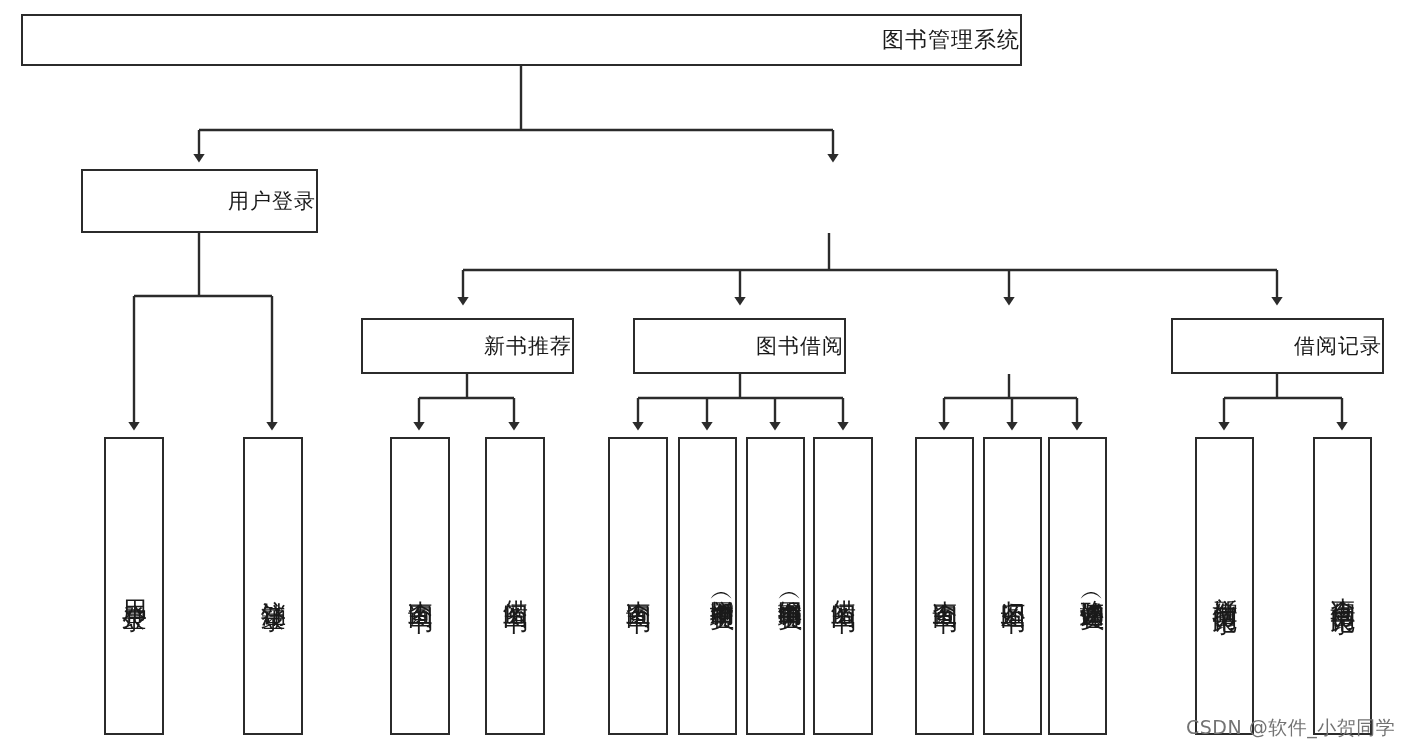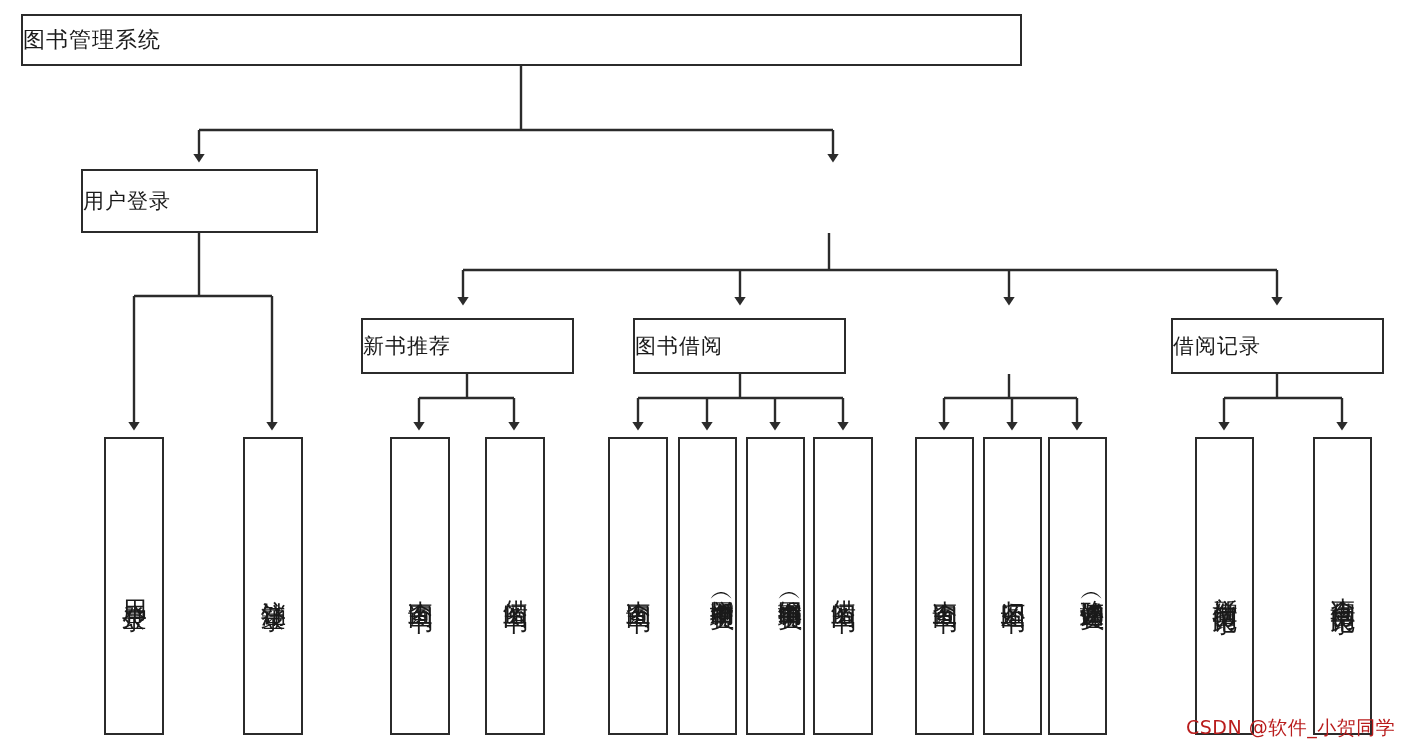--- a/index.html
+++ b/index.html
@@ -21,21 +21,21 @@
     width:1405px; height:747px;
     pointer-events:none;
   }
   .node{
     position:absolute;
     box-sizing:border-box;
     background:#ffffff;
     border:2px solid #2b2b2b;
     display:flex;
     align-items:center;
-    justify-content:flex-start;
+    justify-content:flex-end;
     color:#1a1a1a;
     z-index:2;
   }
   .node.root{
     font-size:22px;
     letter-spacing:1px;
   }
   .node.branch{
     font-size:21px;
     letter-spacing:1px;
@@ -58,21 +58,21 @@
     padding-top:4px;
   }
   .node.leaf .lbl{
     display:block;
   }
   .watermark{
     position:absolute;
     left:1186px;
     top:715px;
     font-size:19px;
-    color:#b91c1c;
+    color:#737373;
     letter-spacing:0.5px;
     white-space:nowrap;
     z-index:3;
     pointer-events:none;
   }
 </style>
 </head>
 <body>
 
 <div id="canvas">

